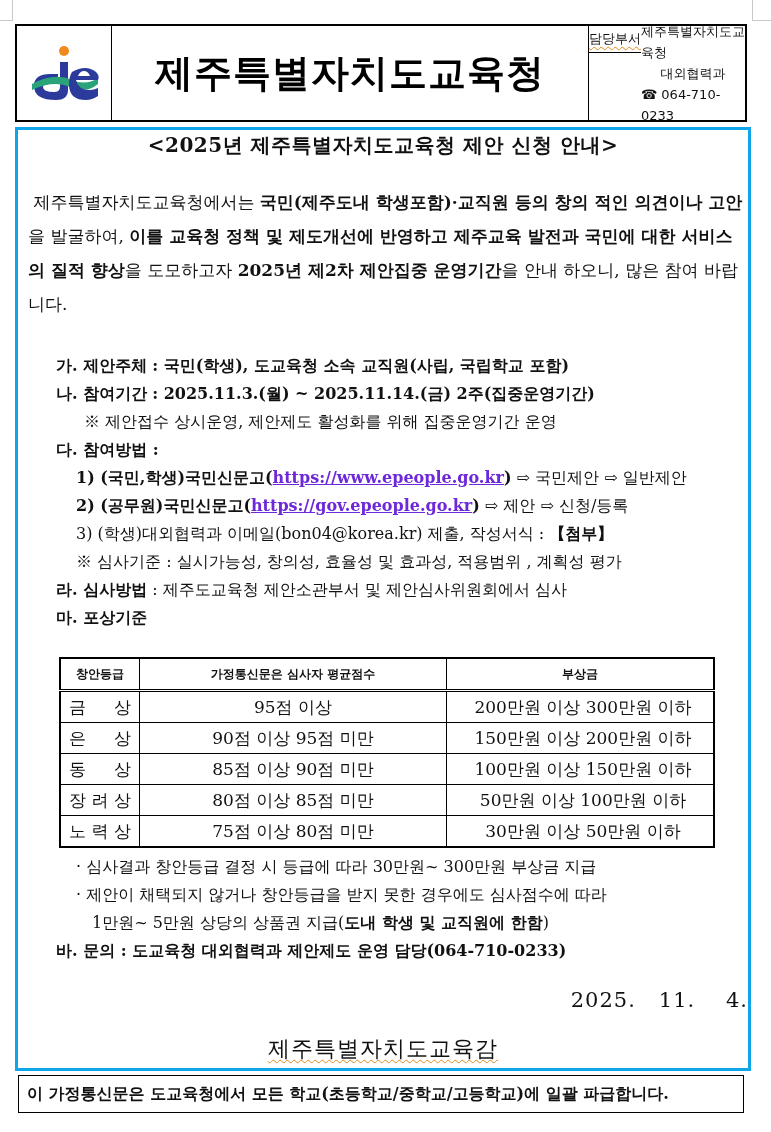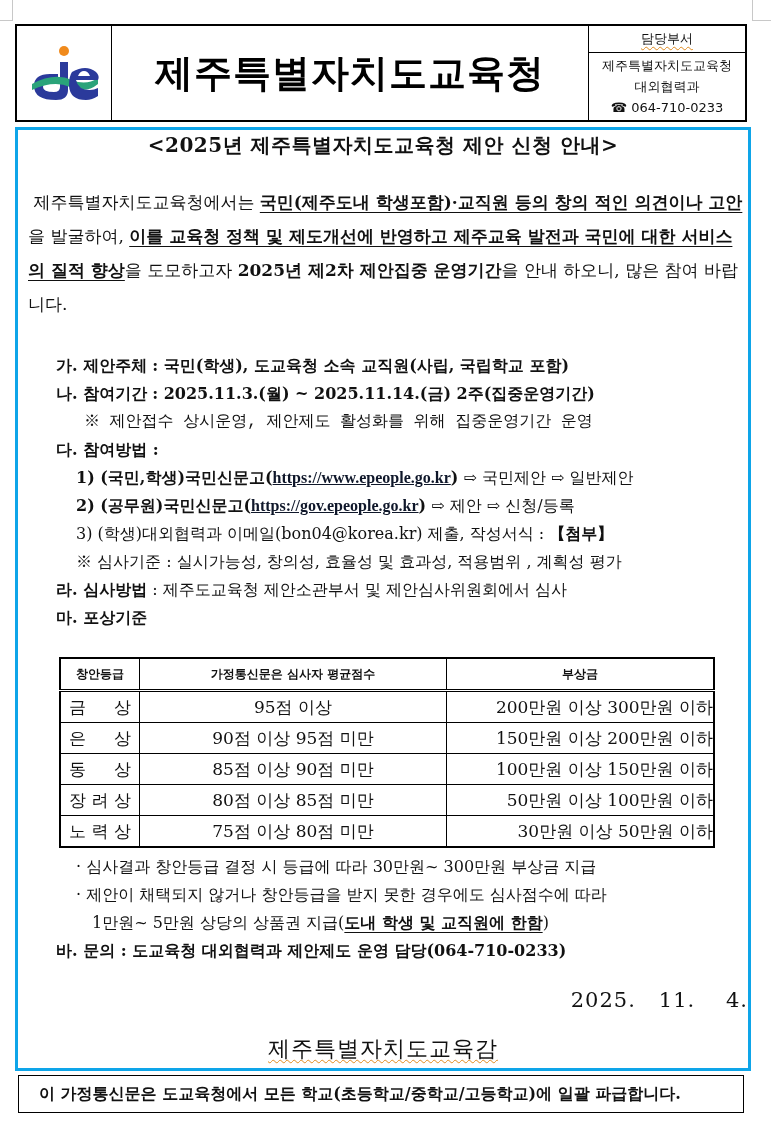--- a/index.html
+++ b/index.html
@@ -10,58 +10,58 @@
   .cm-tr { left:752px; top:0; width:19px; height:20px; border-width:0 0 1px 1px; }
 
   
   .header { position:absolute; left:15px; top:24px; width:728px; height:94px;
             border:2px solid #000; display:flex; }
   .logo-cell { width:94px; border-right:1px solid #000; display:flex; align-items:center; justify-content:center; }
   .title-cell { width:476px; border-right:1px solid #000; display:flex; flex-direction:column;
                 align-items:center; justify-content:center; }
   .title-cell .t { font-family:"DejaVu Sans","Liberation Sans",sans-serif; font-weight:bold;
                    font-size:38px; line-height:44px; letter-spacing:1px; color:#000; }
-  .dept-cell { flex:1; display:flex; flex-direction:column; }
+  .dept-cell { flex:1; display:flex; flex-direction:row; }
   .dept-head { height:26px; border-bottom:1px solid #000; display:flex; align-items:center; justify-content:center;
                font-family:"DejaVu Sans","Liberation Sans",sans-serif; font-size:13px; }
   .dept-body { flex:1; display:flex; flex-direction:column; align-items:center; justify-content:center;
                font-family:"DejaVu Sans","Liberation Sans",sans-serif; font-size:13px; line-height:21px; }
   .squig { text-decoration: underline wavy #e08a1e; text-decoration-thickness:1px; text-underline-offset:3px; }
 
   
   .main { position:absolute; left:15px; top:127px; width:730px; height:938px; border:3px solid #0ea5e9; }
   .subtitle { position:absolute; left:0; width:730px; top:2px; text-align:center; font-size:20px; font-weight:bold;
               letter-spacing:0.5px; }
   .intro { position:absolute; left:10px; top:55px; width:715px; font-size:17px; line-height:34px; }
   .intro p { margin:0; }
-  .u { text-decoration:underline; text-underline-offset:4px; font-weight:bold;text-align:center; }
+  .u { text-underline-offset:4px; font-weight:bold;text-align:center; }
   .b { font-weight:bold; }
 
   .items { position:absolute; left:38px; top:222px; width:690px; font-size:16px; line-height:28px; }
   .items .row { white-space:nowrap; height:28px; }
-  .ind1 { padding-left:28px;font-family:Liberation Mono, monospace; }
+  .ind1 { padding-left:28px; }
   .ind2 { padding-left:20px; }
-  .link { color:#0f172a; text-decoration:underline;font-family:Liberation Serif, serif; }
+  .link { color:#6d28d9; text-decoration:underline; }
 
   
   .award-table { position:absolute; left:41px; top:527px; width:656px; border-collapse:collapse;
                  border:2px solid #000; font-size:17px; }
   .award-table th, .award-table td { border:1px solid #000; height:30px; padding:0 6px; }
   .award-table th { font-weight:bold; border-bottom:3px double #000; font-size:12px; }
   .award-table td.grade { text-align:justify; text-align-last:justify; padding:0 8px; }
   .award-table td.score { text-align:center; }
-  .award-table td.prize { text-align:right; padding-right:0; }
+  .award-table td.prize { text-align:center; padding-right:0; }
 
   .notes { position:absolute; left:38px; top:723px; width:690px; font-size:16px; line-height:28px; }
   .notes .row { white-space:nowrap; height:28px; }
   .date-line { position:absolute; left:0; width:730px; top:858px; text-align:right; font-size:21px; letter-spacing:1px; }
   .sign-line { position:absolute; left:0; width:730px; top:904px; text-align:center; font-size:22px; letter-spacing:1px; }
 
   .footer { position:absolute; left:18px; top:1075px; width:726px; height:38px; border:1px solid #000;
-            display:flex; align-items:center; padding-left:20px; box-sizing:border-box; font-size:16px; font-weight:bold; }
+            display:flex; align-items:center; padding-left:8px; box-sizing:border-box; font-size:16px; font-weight:bold; }
 </style>
 </head>
 <body>
 
 <div class="corner-mark cm-tl"></div>
 <div class="corner-mark cm-tr"></div>
 
 <div class="header">
   <div class="logo-cell">
     <svg width="80" height="62" viewBox="0 0 80 62">

